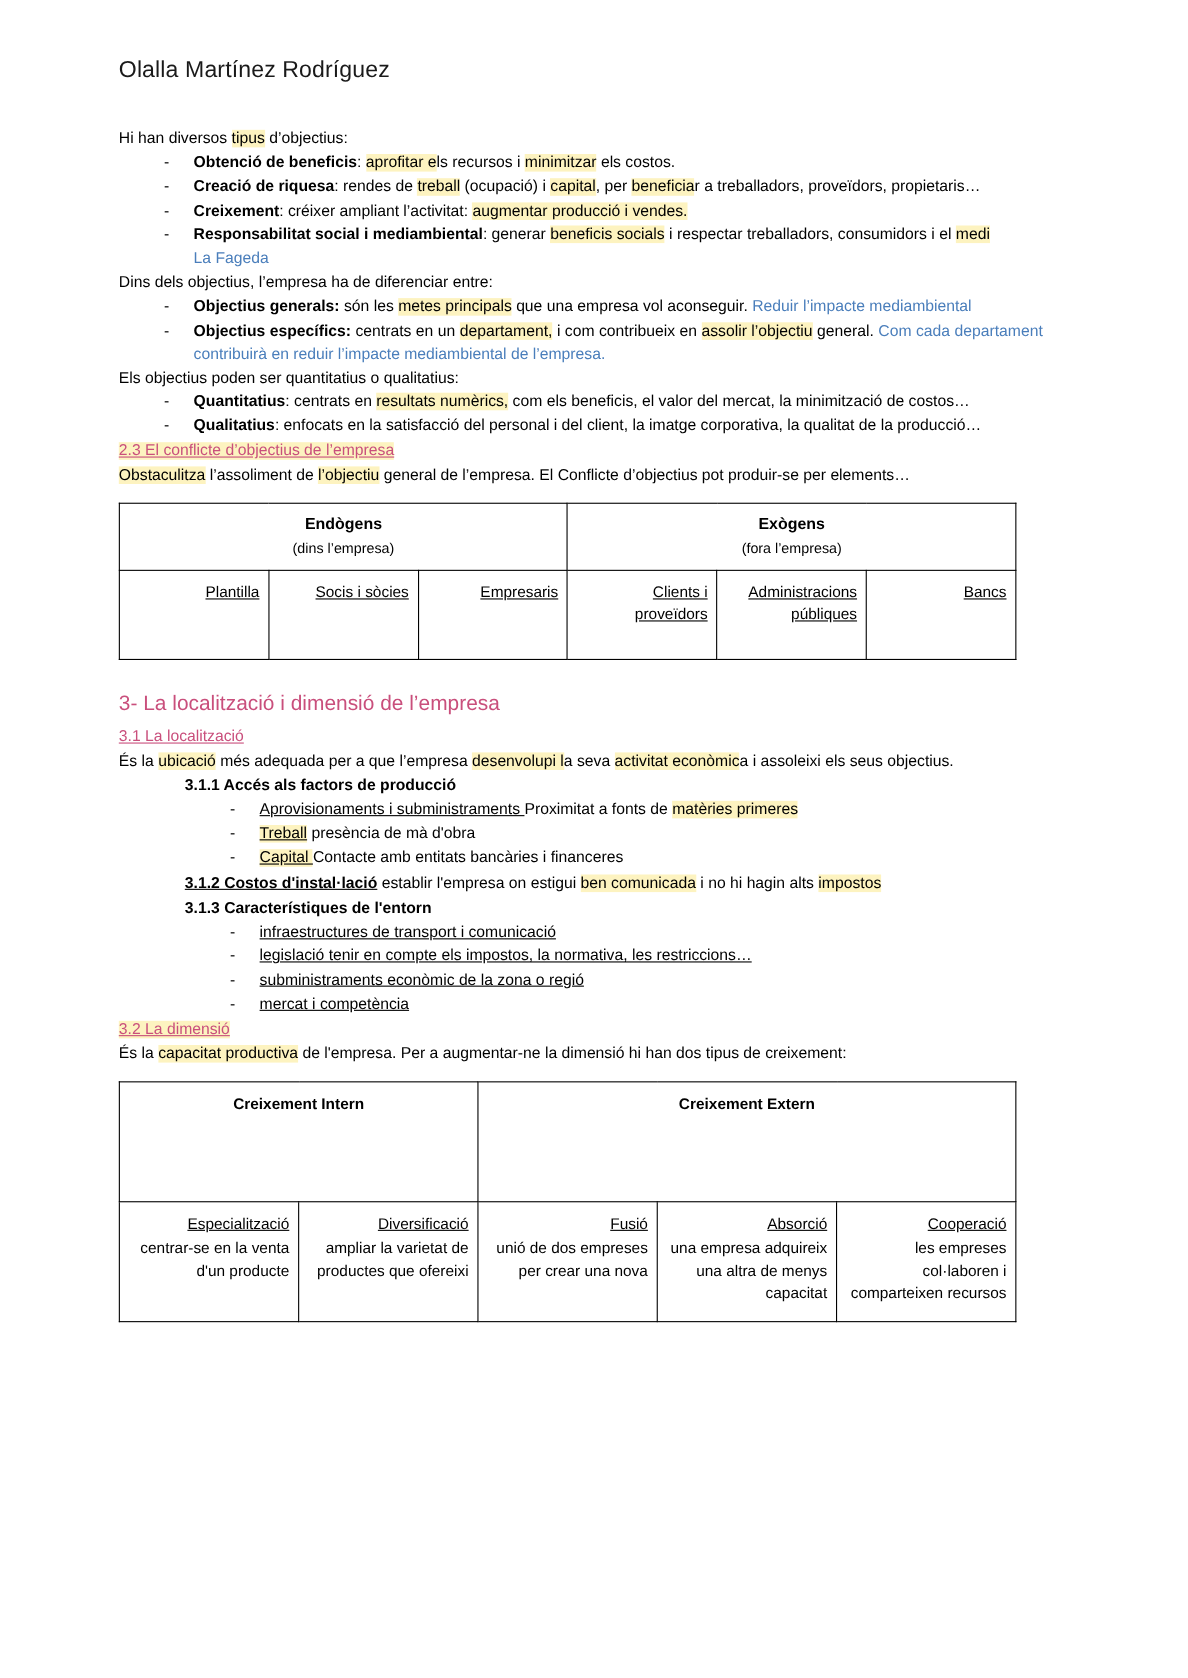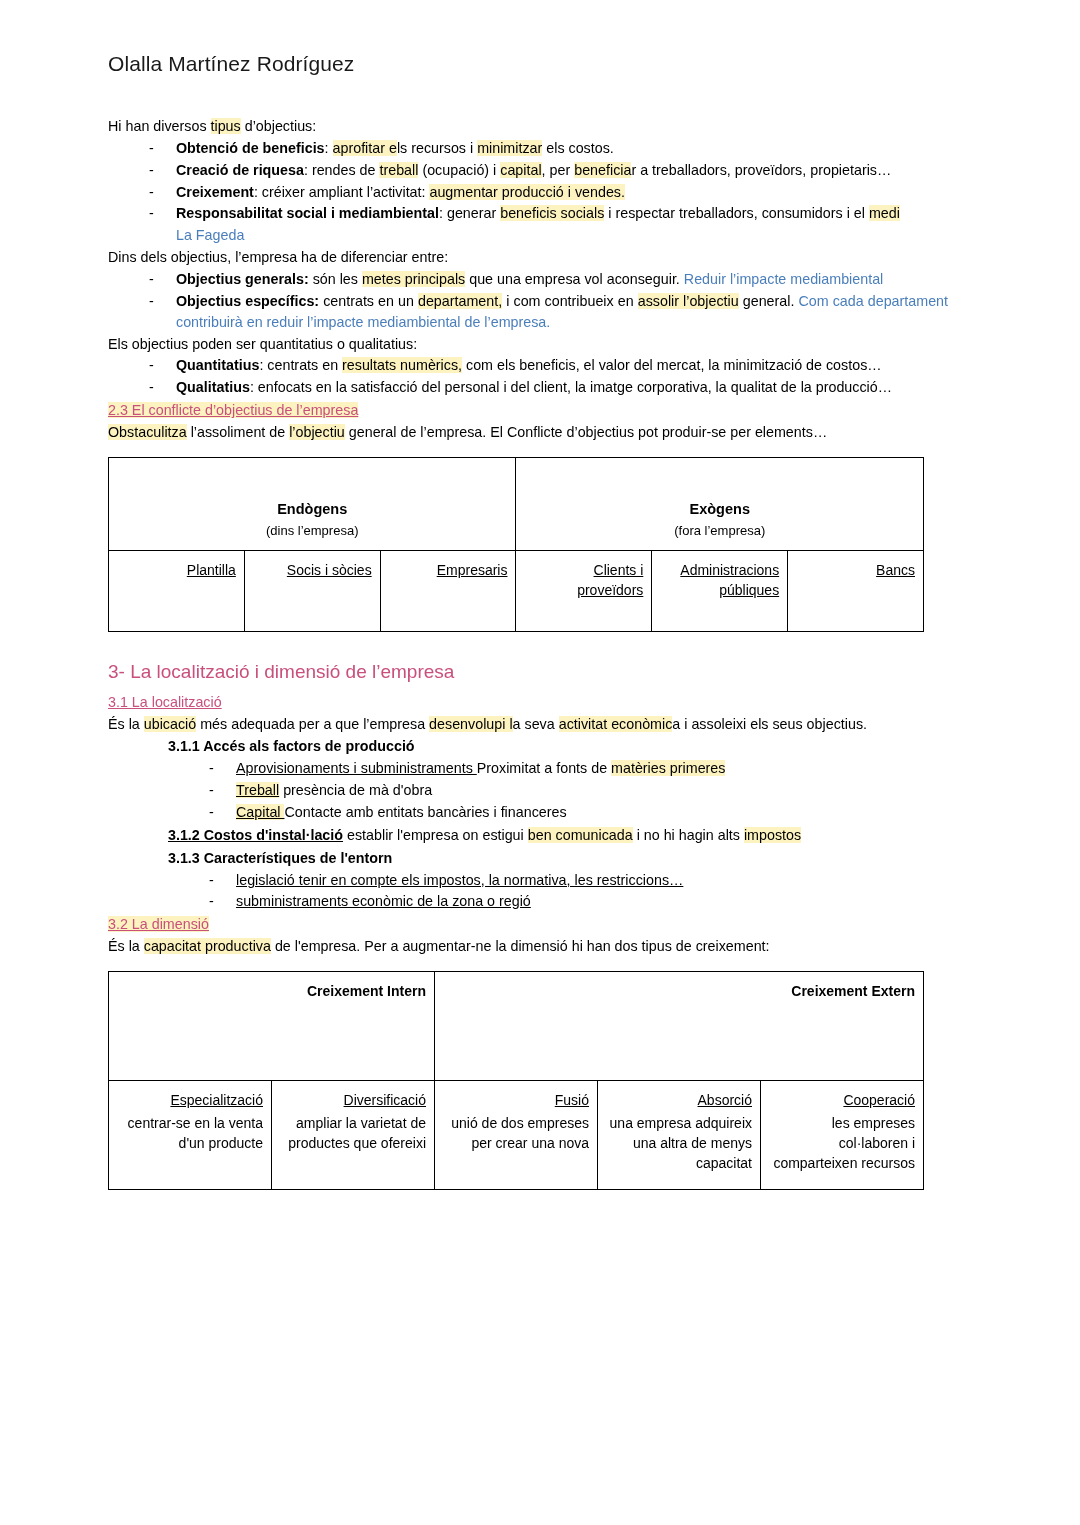--- a/index.html
+++ b/index.html
@@ -92,29 +92,29 @@
   table.box td {
     border: 1px solid #000;
     vertical-align: top;
     padding: 9px 8px;
     font-size: 14px;
   }
   td.hdr {
     text-align: center;
     padding: 12px 8px 14px 8px;
   }
-  td.hdr b { display: block; font-size: 14.5px; margin-top: 32px; }
+  td.hdr b { display: block; font-size: 14.5px; }
   td.hdr span.small { font-size: 13px; }
   td.cell {
     text-align: right;
     height: 62px;
   }
   td.cell .u { text-decoration: underline; }
   td.cell.left-top {
-    text-align: right;
+    text-align: center;
     font-weight: bold;
     vertical-align: middle;
     height: 30px;
   }
   .tbl2 td.cell { height: 90px; vertical-align: top; }
   .tbl2 .celltitle { display: block; text-decoration: underline; margin-bottom: 2px; }
 </style>
 </head>
 <body>
 
@@ -187,22 +187,24 @@
       <li><span class="u">Aprovisionaments i subministraments </span>Proximitat a fonts de <span class="hl">matèries primeres</span></li>
       <li><span class="u hl">Treball</span> presència de mà d'obra</li>
       <li><span class="u hl">Capital </span>Contacte amb entitats bancàries i financeres</li>
     </ul>
 
     <div class="sub-head" style="font-weight:normal"><b class="u">3.1.2  Costos d'instal·lació</b><span style="text-decoration:none;font-weight:normal">  establir l'empresa on estigui <span class="hl">ben comunicada</span> i no hi hagin alts <span class="hl">impostos</span></span></div>
 
     <div class="sub-head">3.1.3 Característiques de l'entorn</div>
 
     <ul class="dashlist indent2">
+      <li><span class="u">infraestructures de transport i comunicació</span></li>
       <li><span class="u">legislació tenir en compte els impostos, la normativa,  les restriccions…</span></li>
       <li><span class="u">subministraments econòmic de la zona o regió</span></li>
+      <li><span class="u">mercat i competència</span></li>
     </ul>
 
     <div class="pink-head"><span class="hl">3.2 La dimensió</span></div>
 
     <p class="line">És la <span class="hl">capacitat productiva</span> de l'empresa.  Per a augmentar-ne la dimensió hi han dos tipus de creixement:</p>
 
     <table class="box tbl2">
       <tbody>
           <tr>
         <td class="cell left-top" colspan="2">Creixement Intern</td>

